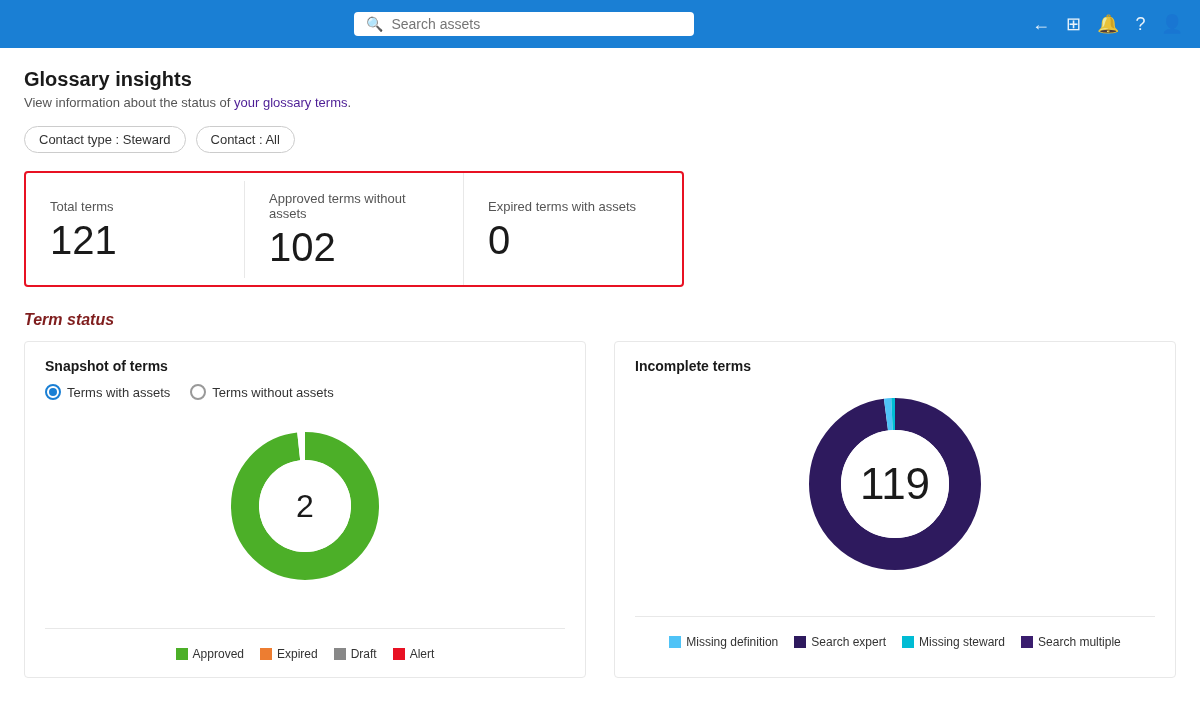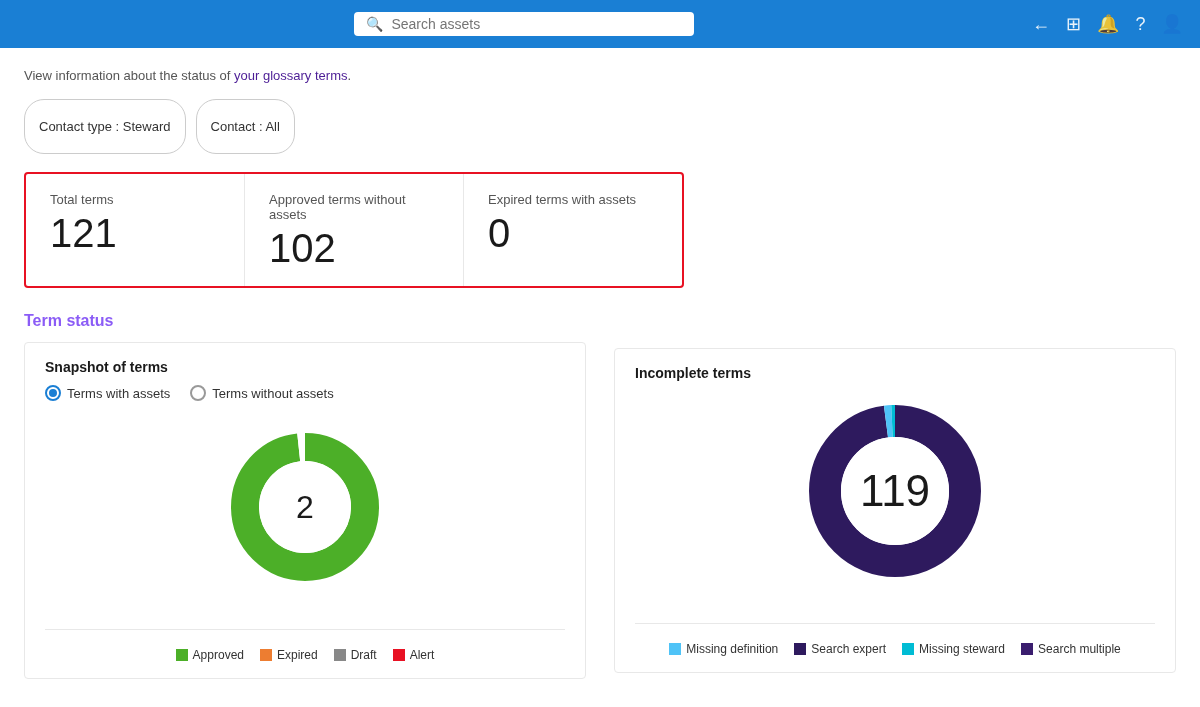--- a/index.html
+++ b/index.html
@@ -65,35 +65,36 @@
 
     
     .filter-chips {
       display: flex;
       gap: 10px;
       margin-bottom: 18px;
     }
     .chip {
       border: 1px solid #ccc;
       border-radius: 20px;
-      padding: 19px 14px;
+      padding: 5px 14px;
       font-size: 13px;
       color: #333;
       background: white;
       cursor: pointer;
     }
 
     
     .stats-container {
       border: 2.5px solid #e81123;
       border-radius: 4px;
       display: flex;
       width: 660px;
       margin-bottom: 24px;
       background: white;
+      align-items: center;
     }
     .stat-card {
       flex: 1;
       padding: 18px 24px 18px 24px;
       border-right: 1px solid #e8e8e8;
     }
     .stat-card:last-child { border-right: none; }
     .stat-label {
       font-size: 13px;
       color: #555;
@@ -103,28 +104,28 @@
       font-size: 40px;
       font-weight: 300;
       color: #1a1a1a;
       line-height: 1;
     }
 
     
     .section-title {
       font-size: 16px;
       font-weight: 600;
-      color: #8b5cf6;
+      color: #7f1d1d;
       margin-bottom: 12px;
+      font-style: italic;
     }
 
     .charts-row {
       display: flex;
       gap: 28px;
-      align-items: center;
     }
 
     .chart-card {
       background: white;
       border: 1px solid #e8e8e8;
       border-radius: 4px;
       flex: 1;
       padding: 16px 20px;
     }
 
@@ -238,20 +239,21 @@
     <span class="topbar-icon">⊞</span>
     <span class="topbar-icon">🔔</span>
     <span class="topbar-icon">?</span>
     <span class="topbar-icon">👤</span>
   </div>
 </div>
 
 <div class="main-content">
 
   <div>
+    <div class="page-title">Glossary insights</div>
     <div class="page-subtitle">
       View information about the status of <a>your glossary terms</a>.
     </div>
   </div>
 
   <div class="filter-chips">
     <div class="chip">Contact type : Steward</div>
     <div class="chip">Contact : All</div>
   </div>
 

